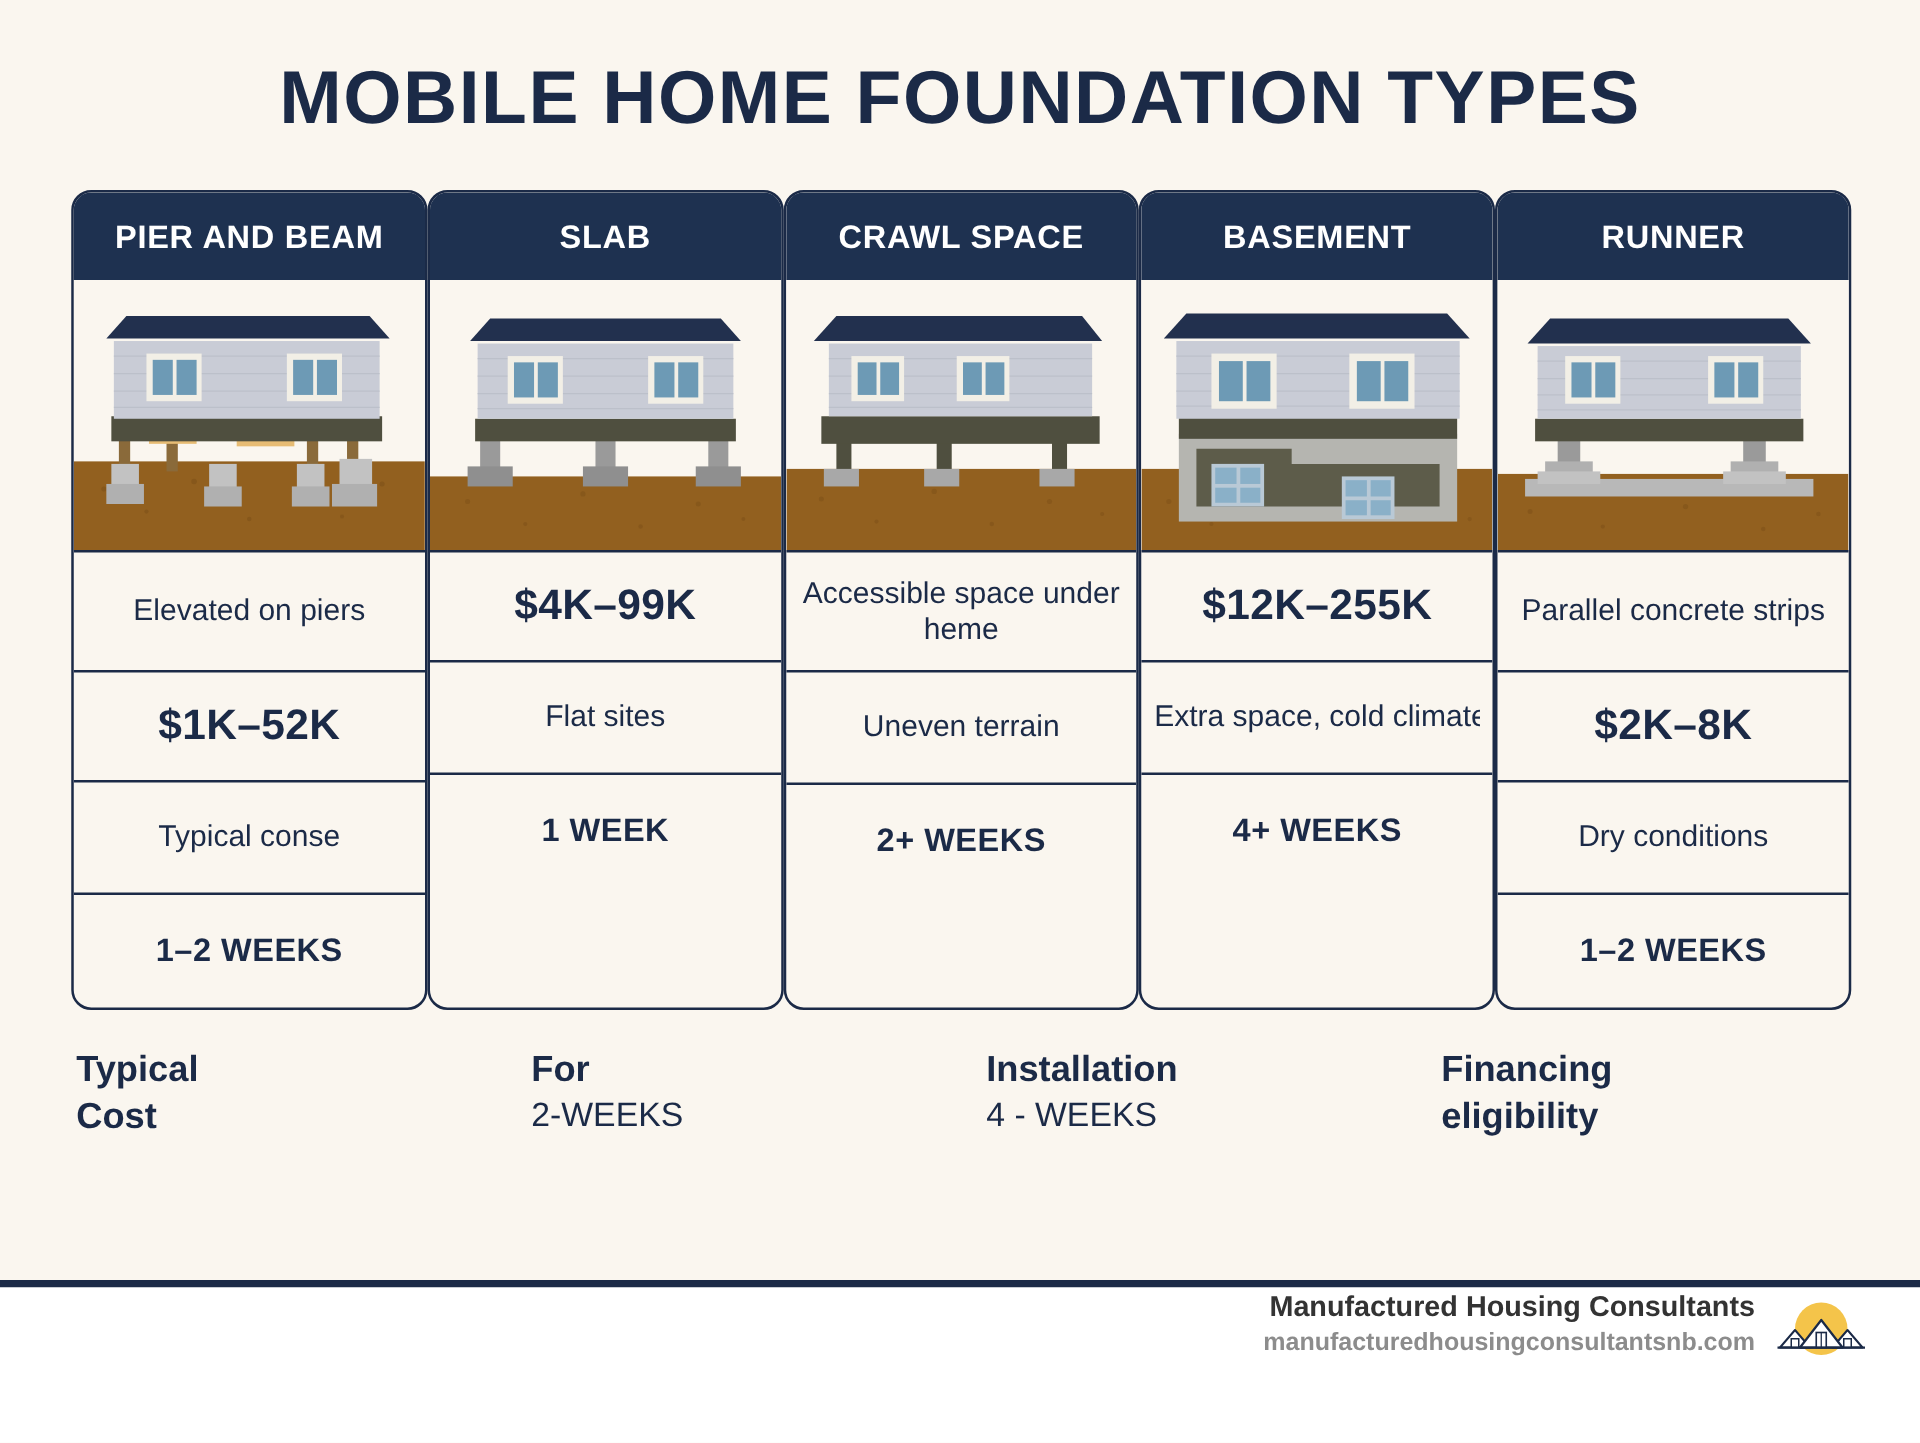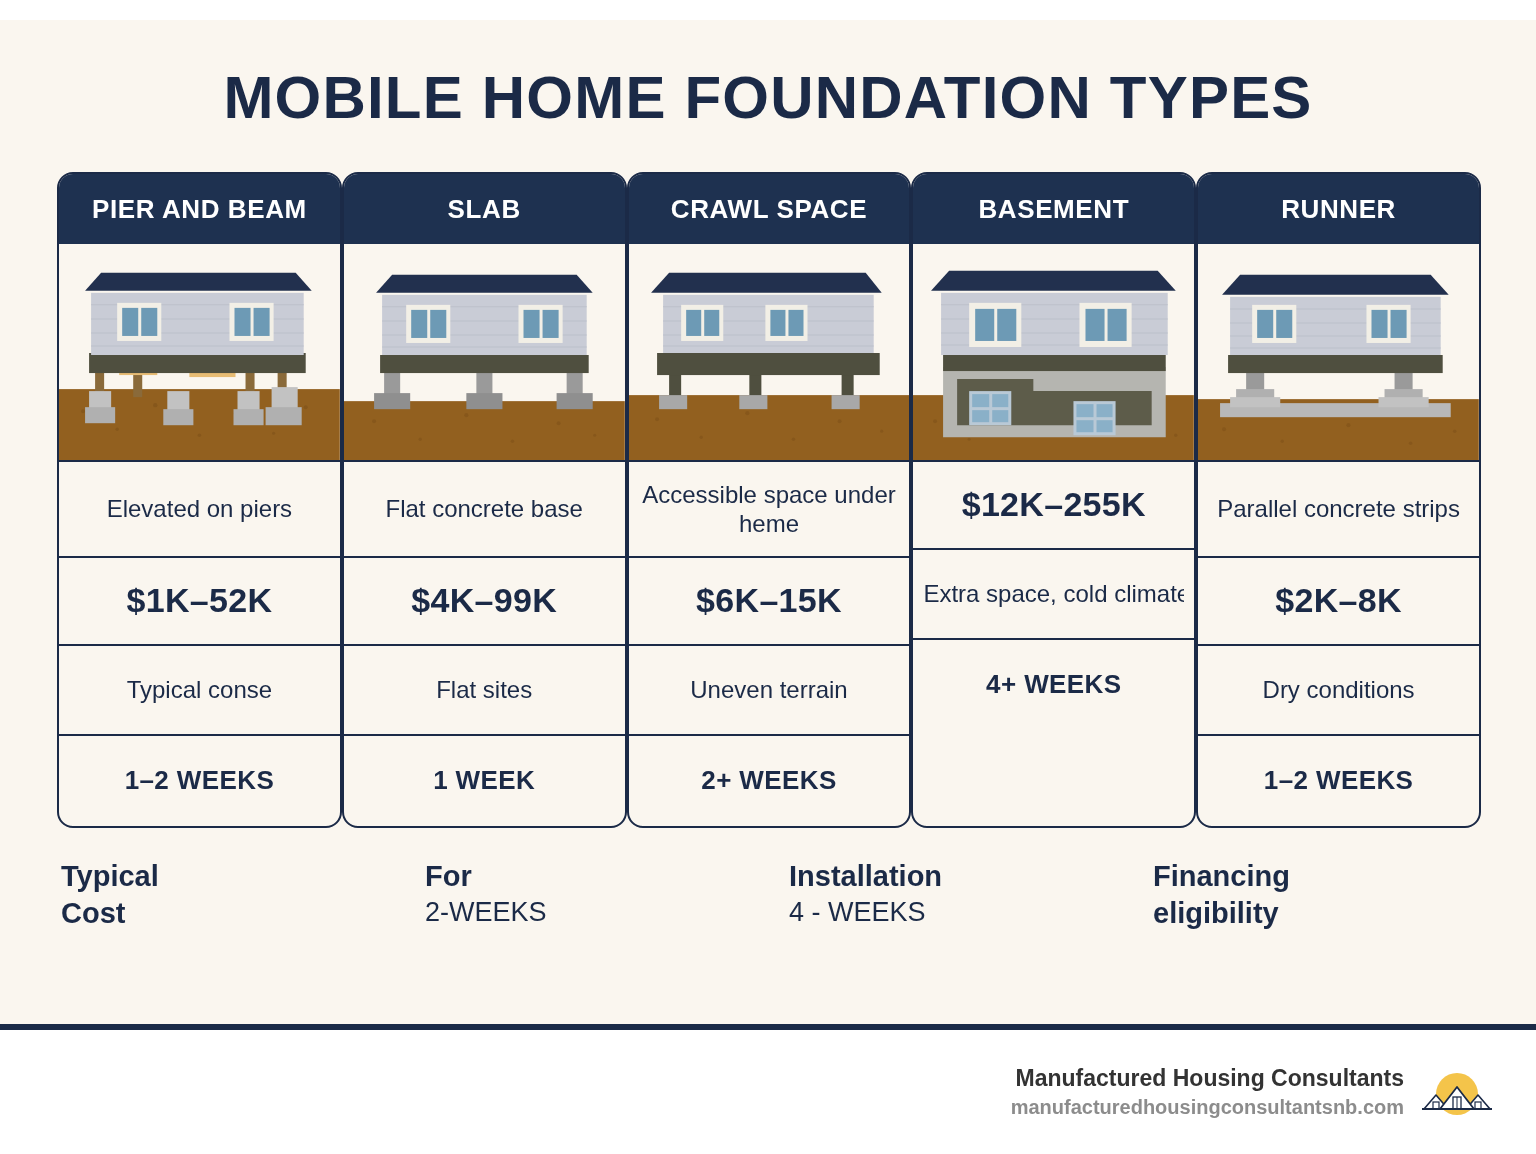--- a/index.html
+++ b/index.html
@@ -8,21 +8,20 @@
     background:#ffffff;
     font-family:"Liberation Sans", sans-serif;
     color:#1b2a47;
     overflow:hidden;
   }
   .poster {
     position:relative;
     width:1536px;
     height:1024px;
     background:#faf6ef;
-    margin-top:20px;
   }
 
   
   .title {
     position:absolute;
     top:48px; left:0; right:0;
     text-align:center;
     font-size:60px;
     font-weight:bold;
     letter-spacing:1.2px;
@@ -110,21 +109,20 @@
     left:0; right:0; top:1024px;
     height:6px;
     background:#1b2a47;
   }
   .footer {
     position:absolute;
     left:0; right:0; top:1030px;
     height:124px;
     background:#ffffff;
     display:flex;
-    align-items:center;
     justify-content:flex-end;
     padding-right:42px;
   }
   .footer-text { text-align:right; margin-right:16px; }
   .footer-name {
     font-size:23px; font-weight:bold; color:#333333; line-height:1.35;
   }
   .footer-url {
     font-size:20px; font-weight:bold; color:#8c8c8c; line-height:1.35;
   }
@@ -242,21 +240,20 @@
           <g>
             <rect x="62" y="62" width="44" height="38" fill="#f2efe6"></rect>
             <rect x="67" y="67" width="16" height="28" fill="#6d9ab5"></rect>
             <rect x="86" y="67" width="16" height="28" fill="#6d9ab5"></rect>
             <rect x="174" y="62" width="44" height="38" fill="#f2efe6"></rect>
             <rect x="179" y="67" width="16" height="28" fill="#6d9ab5"></rect>
             <rect x="198" y="67" width="16" height="28" fill="#6d9ab5"></rect>
           </g>
         </svg>
       </div>
-      <div class="row row-desc">Flat concrete base</div>
       <div class="row row-cost">$4K–99K</div>
       <div class="row row-use">
         <span class="clip">Flat sites</span>
       </div>
       <div class="row row-time">1 WEEK</div>
     </div>
 
     <div class="card">
       <div class="card-header">CRAWL SPACE</div>
       <div class="card-illo">
@@ -296,21 +293,20 @@
             <rect x="57" y="67" width="15" height="26" fill="#6d9ab5"></rect>
             <rect x="75" y="67" width="15" height="26" fill="#6d9ab5"></rect>
             <rect x="136" y="62" width="42" height="36" fill="#f2efe6"></rect>
             <rect x="141" y="67" width="15" height="26" fill="#6d9ab5"></rect>
             <rect x="159" y="67" width="15" height="26" fill="#6d9ab5"></rect>
           </g>
         </svg>
       </div>
       <div class="row row-desc">Accessible space
 under heme</div>
-      <div class="row row-cost">$6K–15K</div>
       <div class="row row-use">
         <span class="clip">Uneven terrain</span>
       </div>
       <div class="row row-time">2+ WEEKS</div>
     </div>
 
     <div class="card">
       <div class="card-header">BASEMENT</div>
       <div class="card-illo">
         <svg viewBox="0 0 280 218" preserveAspectRatio="xMidYMid slice">

